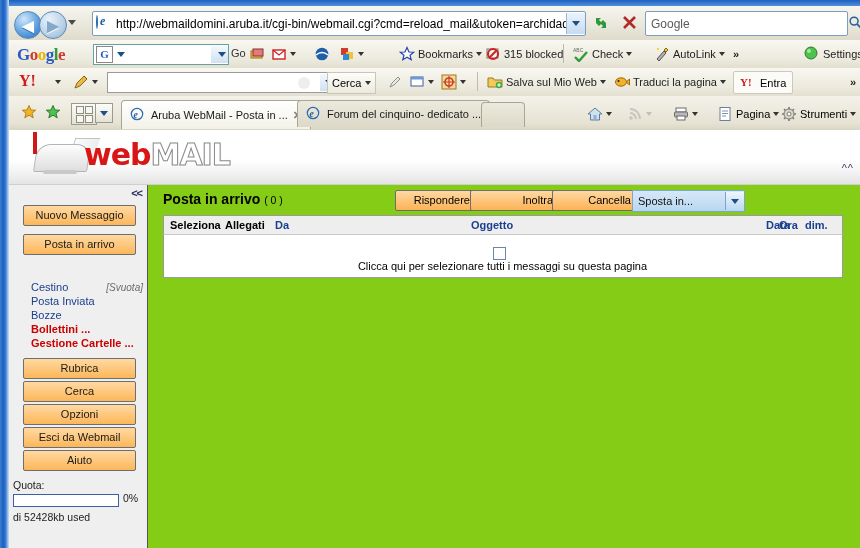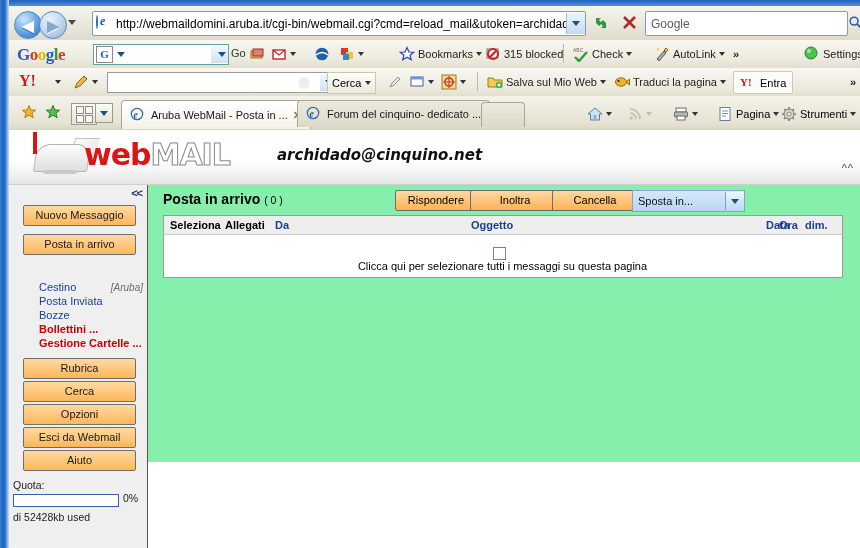--- a/index.html
+++ b/index.html
@@ -137,36 +137,36 @@
   
   .sidebar{position:absolute;left:0;top:55px;width:138px;height:363px;background:#efefef;
      border-right:1px solid #555;}
   .collapse{position:absolute;right:5px;top:2px;font-size:11px;color:#2a2a5a;letter-spacing:-1px;font-weight:bold;}
   .sbtn{position:absolute;left:14px;width:111px;height:19px;
      background:linear-gradient(to bottom,#ffd9a2,#fcb75a);
      border:1px solid #6e6e6e;border-radius:2px;
      font-size:11px;font-weight:normal;color:#1a1a1a;text-align:center;line-height:18px;}
   .folders{position:absolute;left:22px;top:95px;width:116px;}
   .folderrow{height:14px;display:flex;align-items:center;font-size:11px;}
-  .folderlink{color:#1b3f8f;margin-left:8px;}
+  .folderlink{color:#1b3f8f;}
   .folderlink.red{color:#cc0000;font-weight:bold;}
   .svuota{color:#6b6b6b;font-style:italic;font-size:10px;margin-left:auto;padding-right:4px;}
   .quota{position:absolute;left:4px;top:262px;width:118px;font-size:10.5px;color:#222;}
   .quotabar{margin-top:3px;width:104px;height:11px;border:1px solid #3a5fa8;background:#fff;display:inline-block;
      vertical-align:middle;}
   .quotapct{font-size:10.5px;color:#222;margin-left:4px;}
   .quotaused{margin-top:4px;}
 
   
-  .main{position:absolute;left:139px;top:55px;width:712px;height:277px;background:#86efac;text-decoration:underline;}
+  .main{position:absolute;left:139px;top:55px;width:712px;height:363px;background:#84cc16;text-decoration:underline;}
   .mailtitle{position:absolute;left:15px;top:6px;font-size:14px;font-weight:bold;color:#000;}
   .mailtitle .cnt{font-size:10.5px;font-weight:normal;}
   .actbtn{position:absolute;top:5px;height:19px;padding:0 6px;font-size:11px;color:#000;
      background:linear-gradient(to bottom,#ffd9a2,#fbb256);border:1px solid #6e6e6e;border-radius:2px;
-     line-height:18px;text-align:center;}
+     line-height:18px;text-align:right;}
   .selbox{position:absolute;left:609px;top:5px;width:106px;height:20px;
      background:linear-gradient(to bottom,#d6e8f8,#b9d7f0);border:1px solid #7fa4c6;
      display:flex;align-items:center;font-size:11px;color:#111;padding-left:5px;}
   .selbox .dropzone{margin-left:auto;width:18px;height:18px;display:flex;align-items:center;justify-content:center;
      background:linear-gradient(to bottom,#eef6fd,#bcd9f1);border-left:1px solid #7fa4c6;}
   .listwrap{position:absolute;left:15px;top:30px;width:680px;}
   .listhead{height:18px;background:#eeeeee;border:1px solid #9a9a9a;border-bottom:none;
      display:flex;align-items:center;font-size:11px;font-weight:bold;position:relative;}
   .listhead .c{position:absolute;}
   .hd-black{color:#000;} .hd-blue{color:#1b3f8f;}
@@ -534,34 +534,33 @@
     <div class="mailhead">
       <div class="mailbox-img">
         <div class="mb-lines"></div>
         <div class="mb-body"></div>
         <div class="mb-flag"></div>
         <div class="mb-foot"></div>
       </div>
       <div class="wmlogo">
         <span class="wm-web">web</span><span class="wm-mail">MAIL</span>
       </div>
-      <div class="wm-user">archidado@cinquino.net</div>
       <div class="carets">^^</div>
     </div>
 
     <div class="sidebar">
       <div class="collapse">&lt;&lt;</div>
 
       <div class="sbtn" style="top:20px;">Nuovo Messaggio</div>
       <div class="sbtn" style="top:49px;">Posta in arrivo</div>
 
       <div class="folders">
         <div class="folderrow">
           <span class="folderlink">Cestino</span>
-          <span class="svuota">[Aruba]</span>
+          <span class="svuota">[Svuota]</span>
         </div>
         <div class="folderrow">
           <span class="folderlink">Posta Inviata</span>
         </div>
         <div class="folderrow">
           <span class="folderlink">Bozze</span>
         </div>
         <div class="folderrow">
           <span class="folderlink red">Bollettini ...</span>
         </div>

